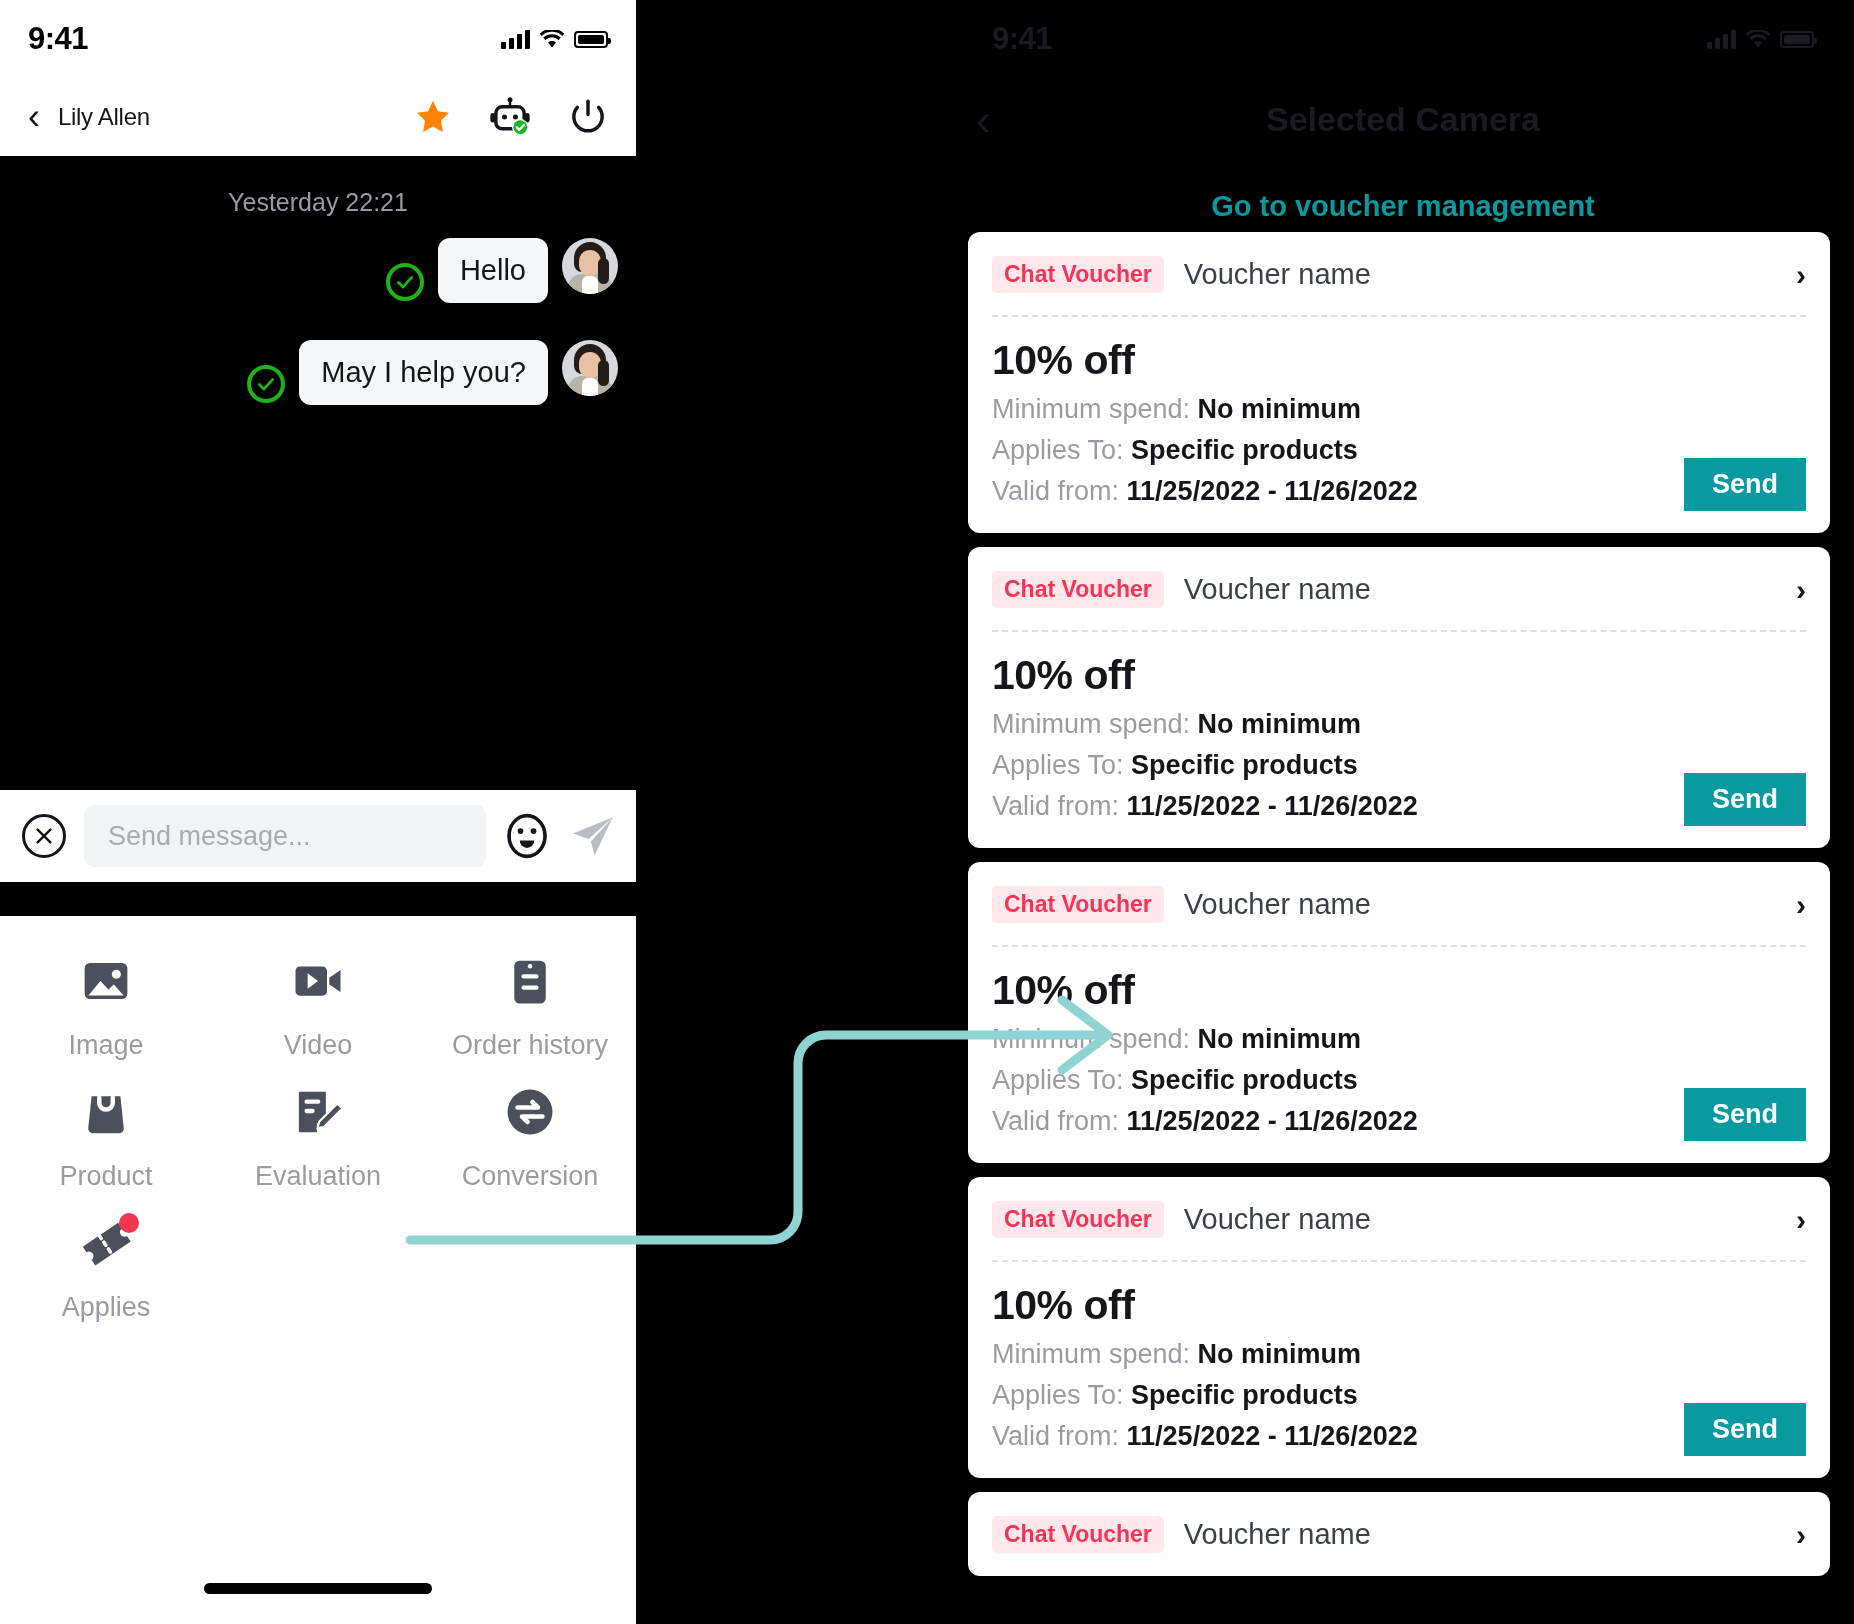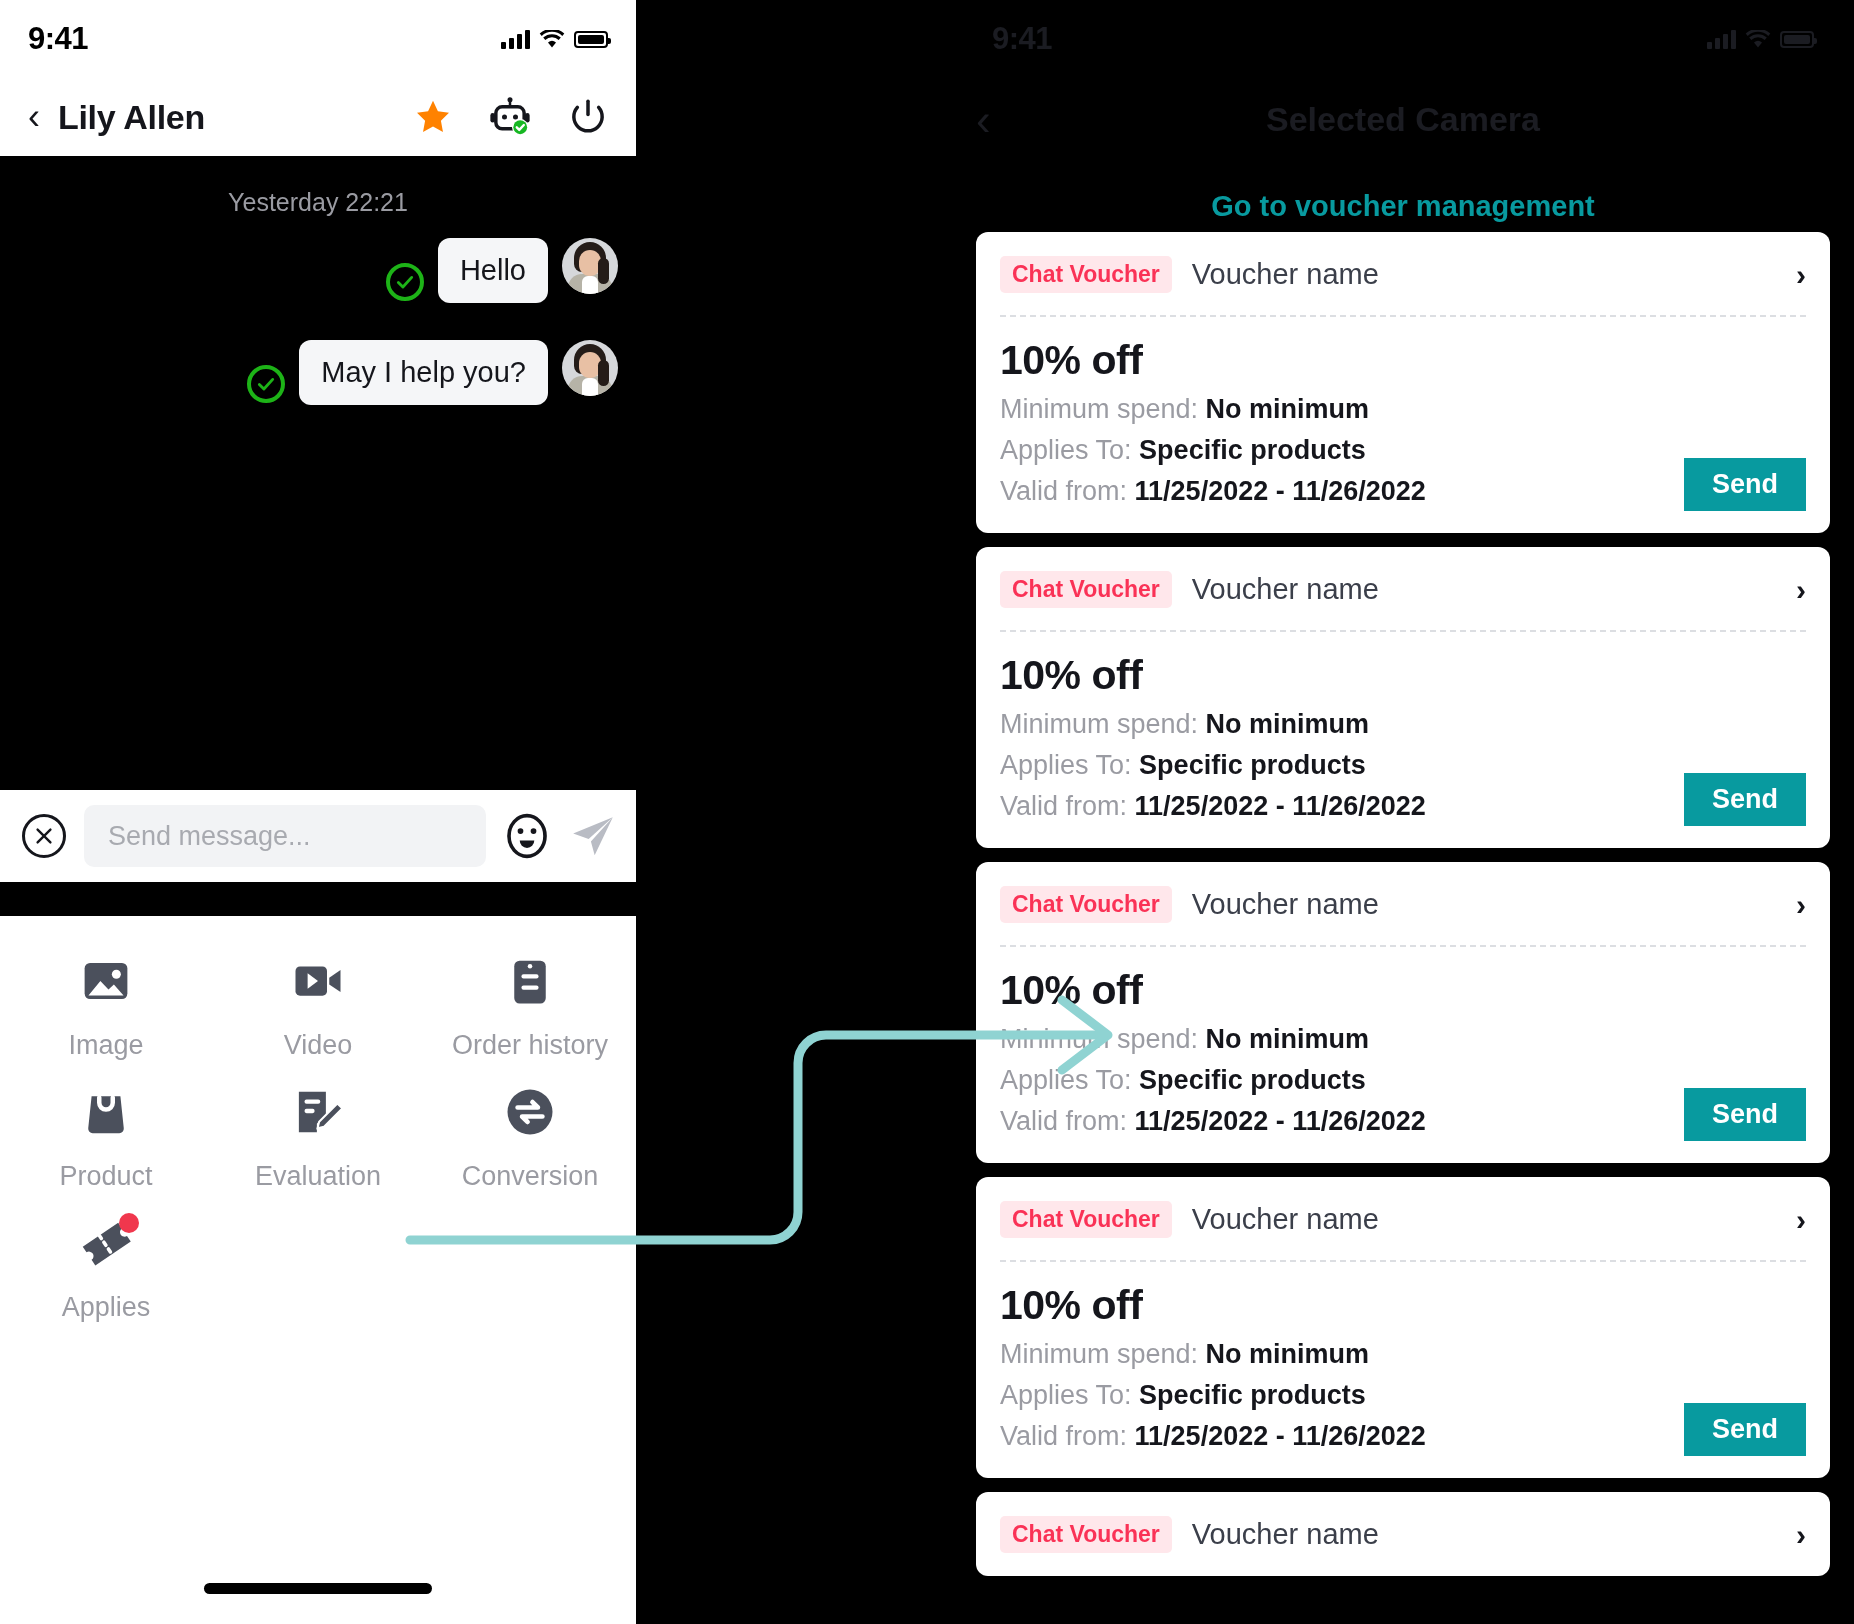--- a/index.html
+++ b/index.html
@@ -27,21 +27,21 @@
   .bars i:nth-child(3){height:15px}.bars i:nth-child(4){height:19px}
   .batt { width: 34px; height: 17px; border: 2px solid #000; border-radius: 4px; position: relative; padding: 2px; }
   .batt::after { content:""; position:absolute; right:-5px; top:5px; width:3px; height:6px; background:#000; border-radius:0 2px 2px 0;}
   .batt i { display:block; width:100%; height:100%; background:#000; border-radius:2px; }
 
   .navbar {
     position: absolute; left: 0; top: 78px; width: 636px; height: 78px;
     background: #fff; display: flex; align-items: center; padding: 0 28px;
   }
   .nav-back { font-size: 36px; color: #15161c; line-height: 1; font-weight: 300; cursor: pointer; }
-  .nav-title { font-size: 34px; font-weight: 700; color: #15161c; margin-left: 18px; letter-spacing: -0.3px; }
+  .nav-title { font-size: 24px; font-weight: 400; color: #15161c; margin-left: 18px; letter-spacing: -0.3px; }
   .nav-actions { margin-left: auto; display: flex; align-items: center; gap: 36px; }
 
   
   .chatbody { position: absolute; left:0; top:156px; width:636px; height:634px; background:#000; }
   .chat-time { position:absolute; top:32px; width:100%; text-align:center; font-size:25px; color:#9a9ba2; }
   .msg-row { position:absolute; right:18px; display:flex; align-items:flex-start; gap:14px; }
   .bubble {
     background:#f5f6f8; border-radius:12px; padding:16px 22px;
     font-size:29px; color:#15161c; max-width: 420px;
   }
@@ -104,21 +104,21 @@
   .r-batt i { background:#1b1c22; }
 
   .r-navbar { position:absolute; left:0; top:78px; width:902px; height:90px; }
   .r-back { position:absolute; left:24px; top:20px; font-size:44px; color:#1b1c22; font-weight:300; cursor:pointer; line-height:1; }
   .r-title { position:absolute; width:100%; text-align:center; top:22px; font-size:34px; font-weight:700; color:#1b1c22; }
 
   .r-link { position:absolute; width:100%; text-align:center; top:190px;
     font-size:29px; font-weight:700; color:#089a9f; cursor:pointer; }
 
   .cards { position:absolute; left:0; top:232px; width:902px; }
-  .vcard { position:relative; margin:0 24px 14px 24px; background:#fff; border-radius:12px; padding: 24px 24px 26px 24px; }
+  .vcard { position:relative; margin:0 24px 14px 16px; background:#fff; border-radius:12px; padding: 24px 24px 26px 24px; }
   .vcard-head { display:flex; align-items:center; gap:20px; padding-bottom:22px; }
   .badge { background:#ffe7eb; color:#fa3256; font-size:23px; font-weight:700; padding:5px 12px; border-radius:5px; white-space:nowrap; }
   .vname { font-size:29px; color:#3b3f4a; }
   .chev { margin-left:auto; font-size:30px; color:#15161c; font-weight:700; cursor:pointer; }
   .dashed { border-top:2px dashed #dcdee2; }
   .vcard-body { position:relative; padding-top:20px; }
   .discount { font-size:41px; font-weight:700; color:#15161c; letter-spacing:-0.5px; }
   .vrow { margin-top:10px; font-size:27px; color:#9a9ba2; }
   .vrow b { color:#15161c; font-weight:700; }
   .vrow:first-of-type { margin-top:16px; }

